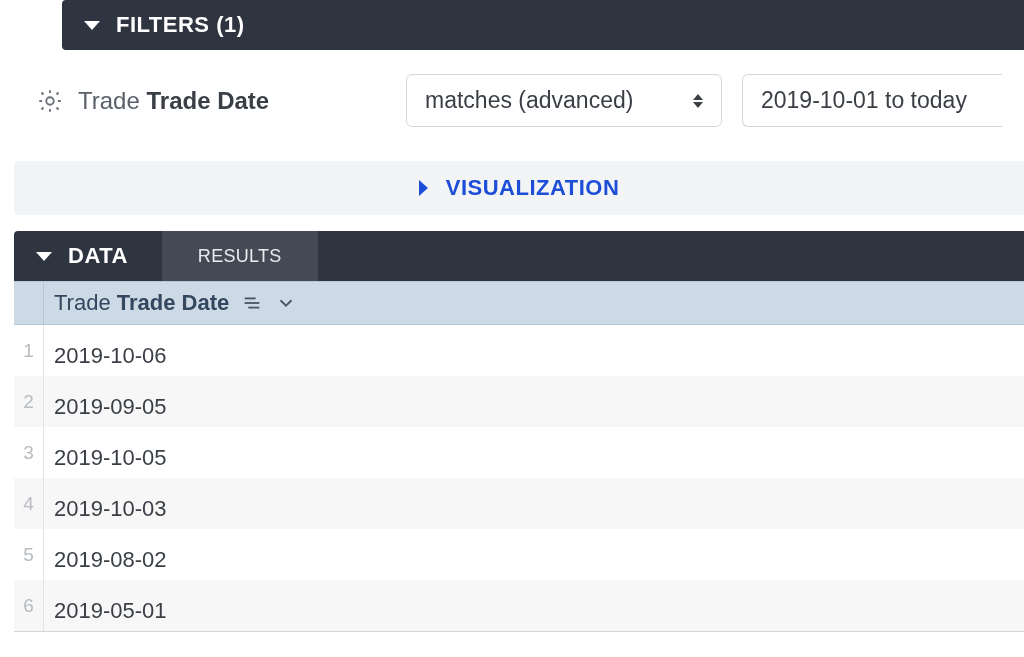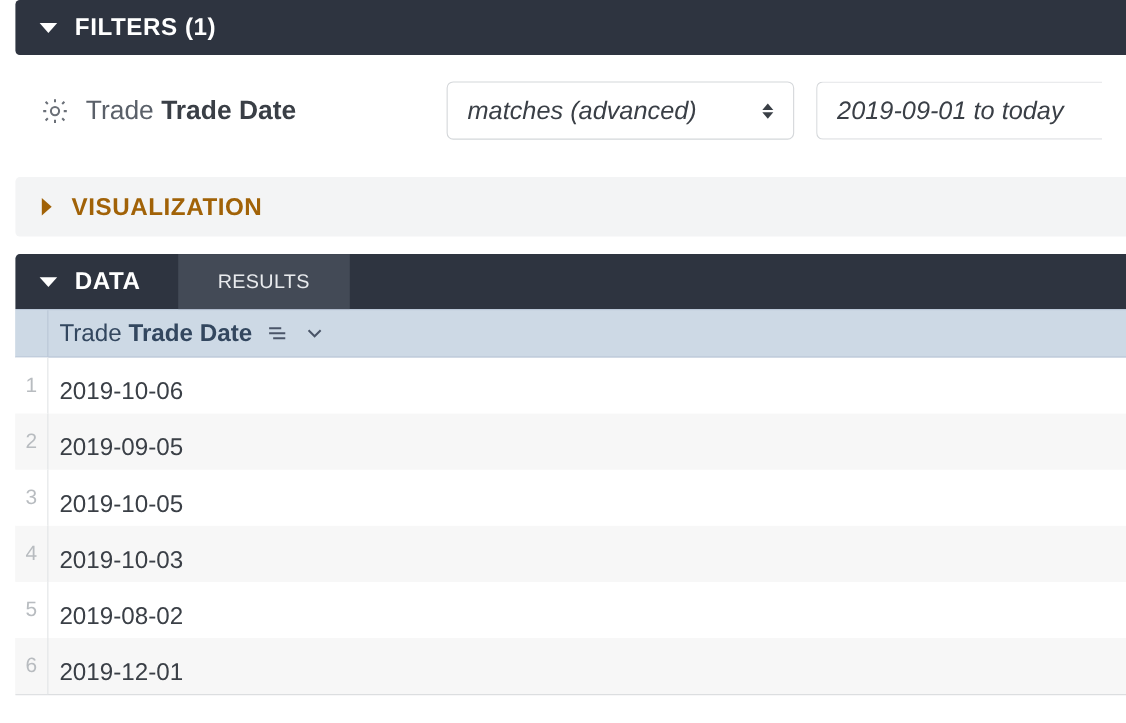--- a/index.html
+++ b/index.html
@@ -27,20 +27,21 @@
 
   
   .bar-dark {
     background: var(--dark-bg);
     color: var(--text-light);
     display: flex;
     align-items: center;
     gap: 16px;
     padding: 12px 22px;
     border-radius: 4px 0 0 4px;
+    margin-left: 48px;
   }
   .bar-dark .title {
     font-weight: 700;
     letter-spacing: 0.5px;
     font-size: 22px;
   }
   .tri {
     width: 0; height: 0;
     border-left: 8px solid transparent;
     border-right: 8px solid transparent;
@@ -76,21 +77,20 @@
     border: 1px solid var(--border);
     border-radius: 6px;
     padding: 12px 18px;
     font-size: 23px;
     color: var(--text-dark);
     background: #fff;
     display: flex;
     align-items: center;
     justify-content: space-between;
     gap: 14px;
-    font-style: italic;
   }
   .select-box { width: 330px; }
   .input-box  { flex: 1; min-width: 260px; border-right: none; border-radius: 6px 0 0 6px; }
   .updown {
     display: flex; flex-direction: column; gap: 2px; font-size: 0; color: #3a3f46;
   }
   .updown .u, .updown .d {
     width: 0; height: 0;
     border-left: 5px solid transparent;
     border-right: 5px solid transparent;
@@ -99,21 +99,22 @@
   .updown .d { border-top: 6px solid currentColor; }
 
   
   .bar-light {
     background: var(--panel-bg);
     display: flex;
     align-items: center;
     gap: 18px;
     padding: 14px 24px;
     border-radius: 4px 0 0 4px;
-    color: #a16207;
+    color: #1d4ed8;
+    justify-content: center;
   }
   .bar-light .title {
     font-weight: 700;
     letter-spacing: 0.5px;
     font-size: 22px;
   }
 
   
   .tabs-bar {
     margin-top: 16px;
@@ -215,21 +216,21 @@
 
   <div class="select-box">
     <span>matches (advanced)</span>
     <span class="updown">
       <span class="u"></span>
         <span class="d"></span>
     </span>
   </div>
 
   <div class="input-box">
-    <span>2019-09-01 to today</span>
+    <span>2019-10-01 to today</span>
   </div>
 </div>
 
 <div class="bar-light">
   <span class="tri right"></span>
   <span class="title">VISUALIZATION</span>
 </div>
 
 <div class="tabs-bar">
   <div class="tabs-left">
@@ -280,16 +281,16 @@
       <div class="t-row alt">
         <div class="colnum">4</div>
         <div class="cell">2019-10-03</div>
       </div>
       <div class="t-row">
         <div class="colnum">5</div>
         <div class="cell">2019-08-02</div>
       </div>
       <div class="t-row alt">
         <div class="colnum">6</div>
-        <div class="cell">2019-12-01</div>
+        <div class="cell">2019-05-01</div>
       </div>
     </div>
 </div>
 
 </body></html>

